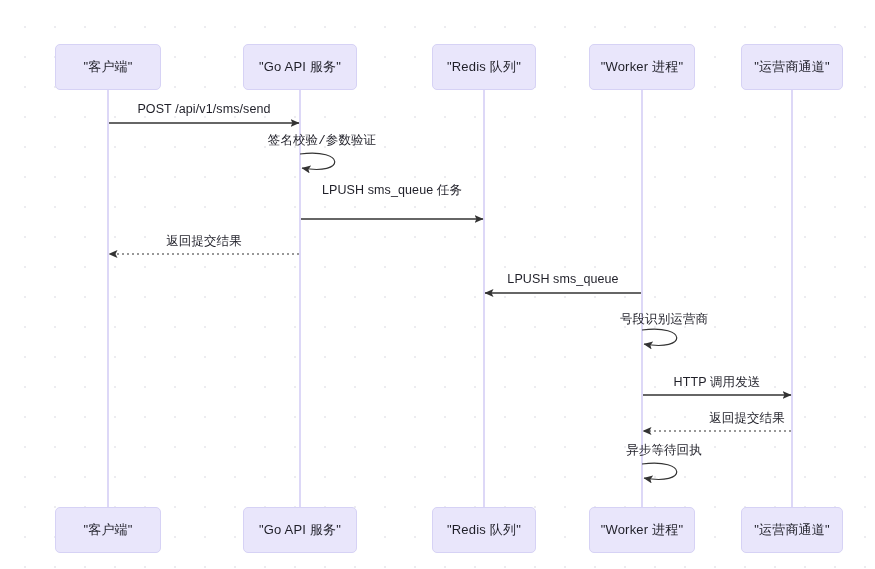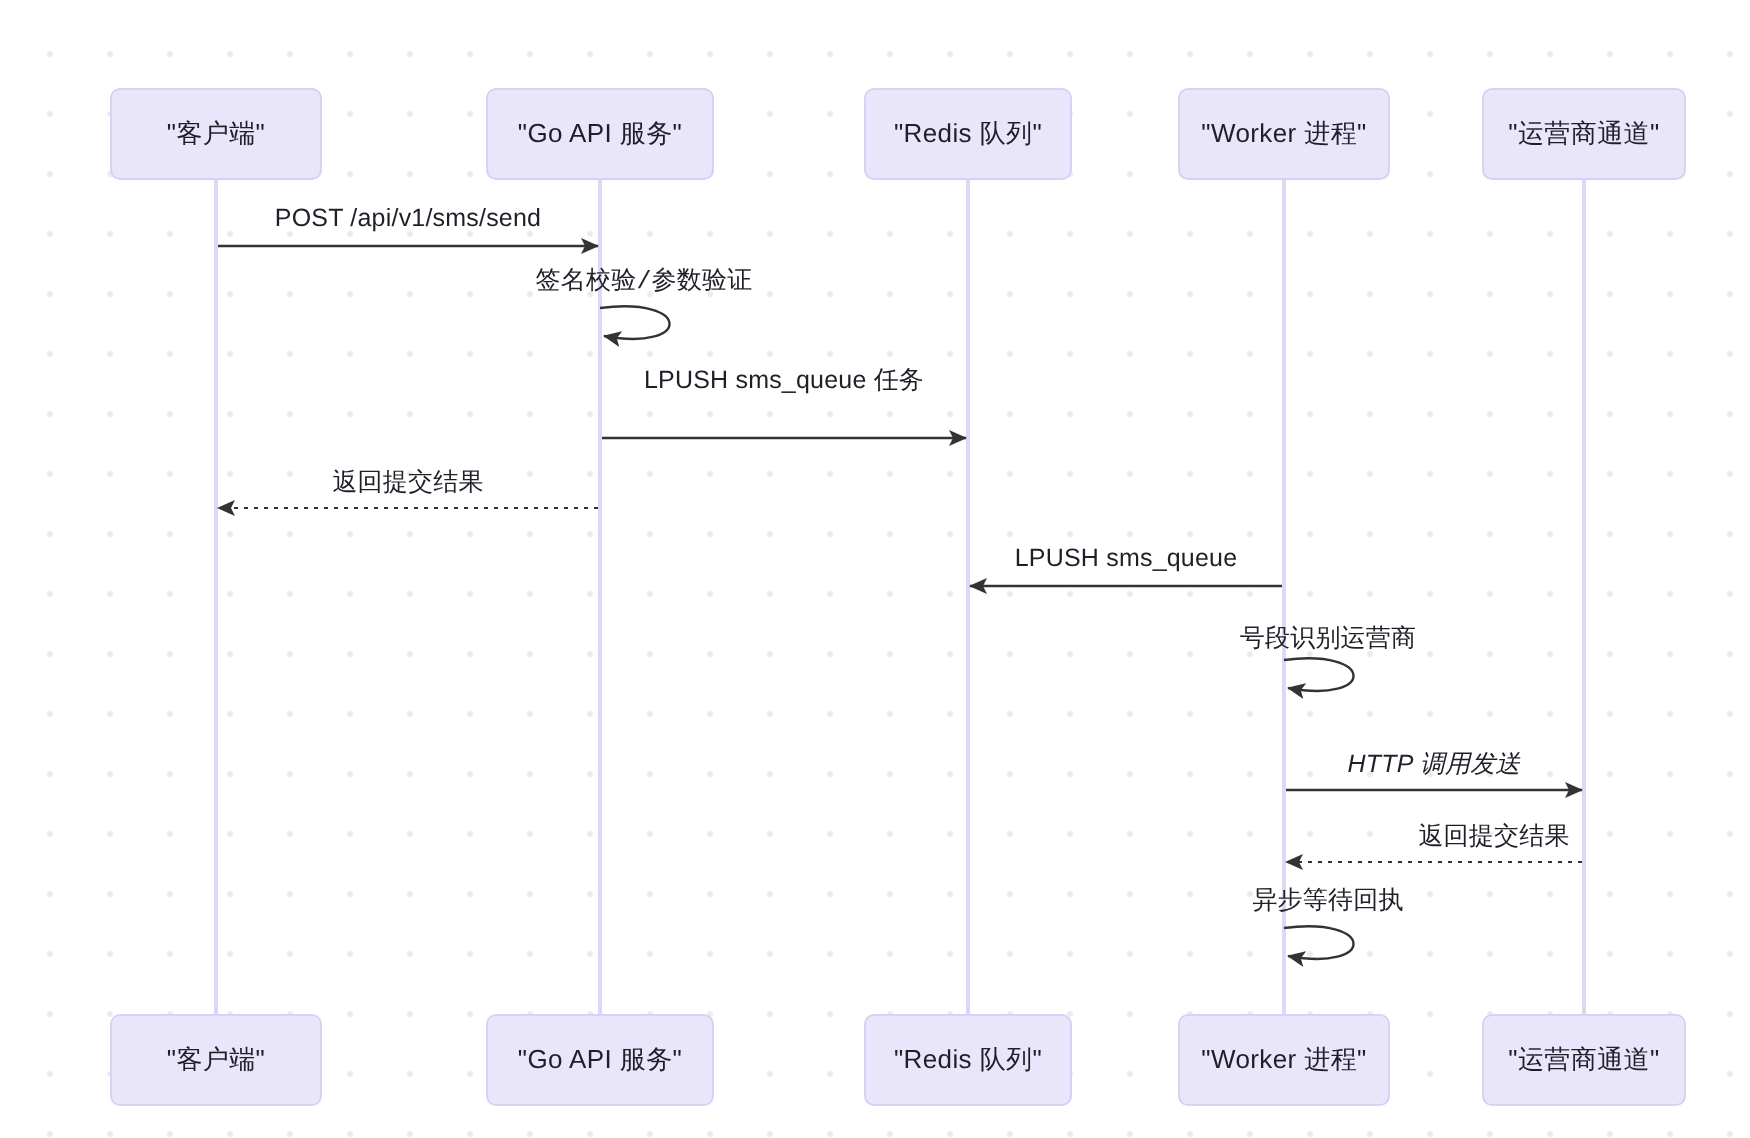--- a/index.html
+++ b/index.html
@@ -121,18 +121,18 @@
         <span>"运营商通道"</span>
       </div>
     </div>
   <div id="message-labels">
       <div class="msg-label" style="left: 204px; top: 102px;">POST /api/v1/sms/send</div>
       <div class="msg-label left-anchor" style="left: 322px; top: 132px; transform: translateX(-50%); font-family: Liberation Mono, monospace;">签名校验/参数验证</div>
       <div class="msg-label" style="left: 392px; top: 182px;">LPUSH sms_queue 任务</div>
       <div class="msg-label" style="left: 204px; top: 233px;">返回提交结果</div>
       <div class="msg-label" style="left: 563px; top: 272px;">LPUSH sms_queue</div>
       <div class="msg-label left-anchor" style="left: 664px; top: 311px; transform: translateX(-50%);">号段识别运营商</div>
-      <div class="msg-label" style="left: 717px; top: 374px; font-style: italic;">HTTP 调用发送</div>
+      <div class="msg-label" style="left: 717px; top: 374px;">HTTP 调用发送</div>
       <div class="msg-label" style="left: 747px; top: 410px;">返回提交结果</div>
       <div class="msg-label left-anchor" style="left: 664px; top: 442px; transform: translateX(-50%); font-family: Liberation Mono, monospace;">异步等待回执</div>
     </div>
 
 </div>
 
 </body></html>

